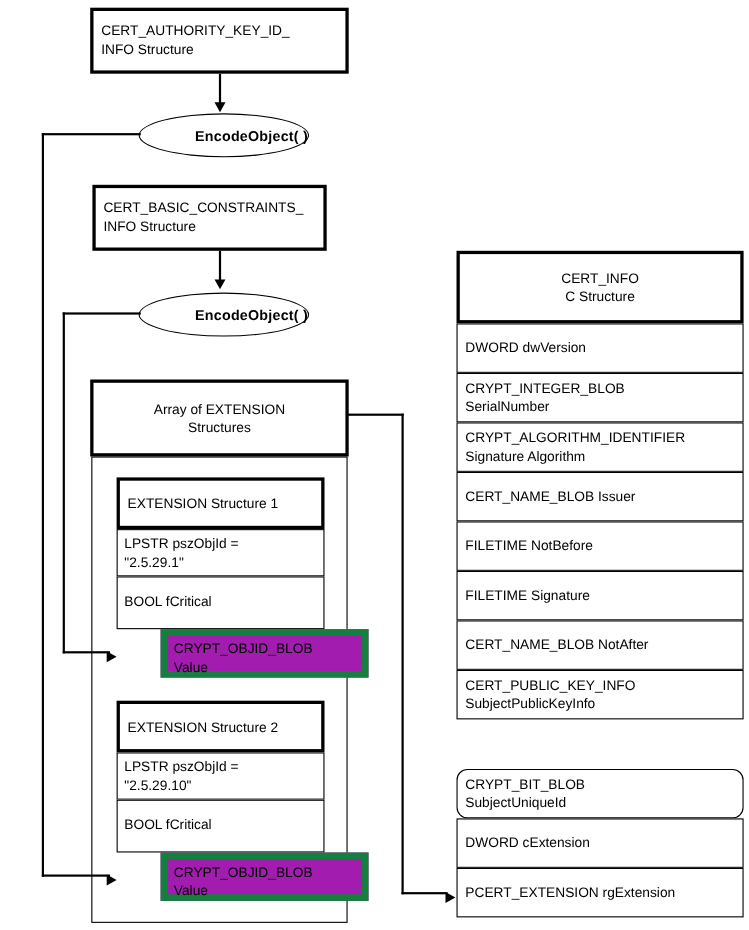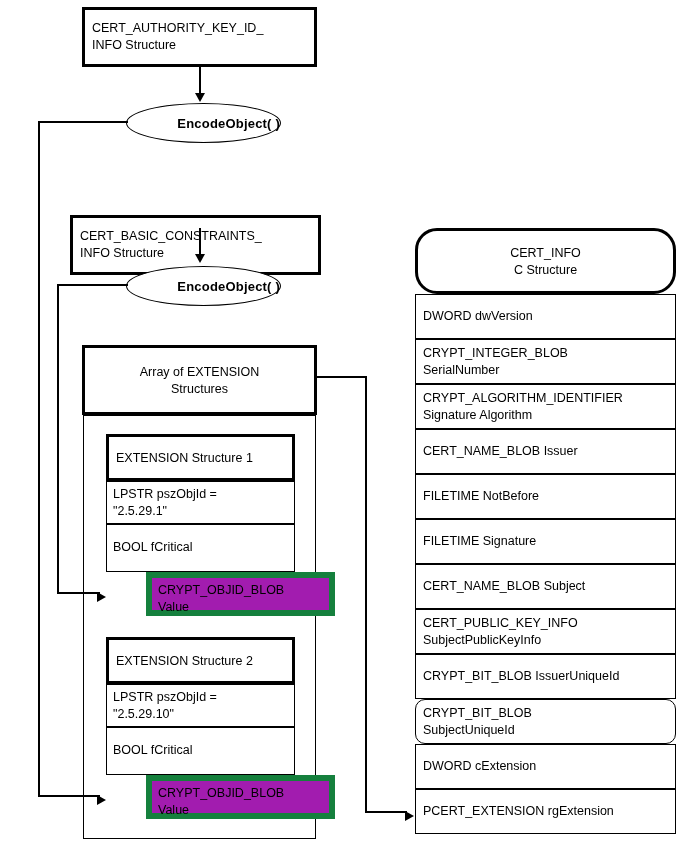--- a/index.html
+++ b/index.html
@@ -105,21 +105,21 @@
 INFO Structure</div>
   </div>
 
   <div class="line-v" style="left:199px; top:67px; height:28px;"></div>
   <div class="arrow-down" style="left:195px; top:93px;"></div>
 
   <div class="ellipse" style="left:126px; top:103px; width:153px; height:38px;">
     <span>EncodeObject( )</span>
   </div>
 
-  <div class="abs box-thick" style="left:70px; top:168px; width:251px; height:60px;margin-top:47px;">
+  <div class="abs box-thick" style="left:84px; top:168px; width:213px; height:60px;">
     <div class="txt txt-left" style="left:7px; top:10px; width:222px;">CERT_BASIC_CONSTRAINTS_
 INFO Structure</div>
   </div>
 
   <div class="line-v" style="left:199px; top:228px; height:28px;"></div>
   <div class="arrow-down" style="left:195px; top:254px;"></div>
 
   <div class="ellipse" style="left:126px; top:266px; width:153px; height:38px;">
     <span>EncodeObject( )</span>
   </div>
@@ -169,21 +169,21 @@
   <div class="line-h" style="left:57px; top:284px; width:71px;"></div>
   <div class="line-v" style="left:57px; top:284px; height:310px;"></div>
   <div class="line-h" style="left:57px; top:592px; width:43px;"></div>
   <div class="arrow-right" style="left:97px; top:592px;"></div>
 
   <div class="line-h" style="left:315px; top:376px; width:52px;"></div>
   <div class="line-v" style="left:365px; top:376px; height:437px;"></div>
   <div class="line-h" style="left:365px; top:811px; width:42px;"></div>
   <div class="arrow-right" style="left:405px; top:811px;"></div>
 
-  <div class="abs box-thick" style="left:415px; top:228px; width:261px; height:66px;border-radius:22px;">
+  <div class="abs box-thick" style="left:415px; top:228px; width:261px; height:66px;">
     <div class="txt txt-center" style="left:5px; top:14px; width:245px;">CERT_INFO
 C Structure</div>
   </div>
 
   <div class="abs box-thin" style="left:415px; top:294px; width:261px; height:45px;">
     <div class="txt txt-left" style="left:7px; top:13px; width:250px;">DWORD dwVersion</div>
   </div>
 
   <div class="abs box-thin" style="left:415px; top:339px; width:261px; height:45px;">
     <div class="txt txt-left" style="left:7px; top:5px; width:250px;">CRYPT_INTEGER_BLOB
@@ -201,31 +201,28 @@
 
   <div class="abs box-thin" style="left:415px; top:474px; width:261px; height:45px;">
     <div class="txt txt-left" style="left:7px; top:13px; width:250px;">FILETIME NotBefore</div>
   </div>
 
   <div class="abs box-thin" style="left:415px; top:519px; width:261px; height:45px;">
     <div class="txt txt-left" style="left:7px; top:13px; width:250px;">FILETIME Signature</div>
   </div>
 
   <div class="abs box-thin" style="left:415px; top:564px; width:261px; height:45px;">
-    <div class="txt txt-left" style="left:7px; top:13px; width:250px;">CERT_NAME_BLOB Subject</div>
+    <div class="txt txt-left" style="left:7px; top:13px; width:250px;">CERT_NAME_BLOB NotAfter</div>
   </div>
 
   <div class="abs box-thin" style="left:415px; top:609px; width:261px; height:45px;">
     <div class="txt txt-left" style="left:7px; top:5px; width:250px;">CERT_PUBLIC_KEY_INFO
 SubjectPublicKeyInfo</div>
   </div>
 
-  <div class="abs box-thin" style="left:415px; top:654px; width:261px; height:45px;">
-    <div class="txt txt-left" style="left:7px; top:13px; width:252px;">CRYPT_BIT_BLOB IssuerUniqueId</div>
-  </div>
 
   <div class="abs box-thin" style="left:415px; top:699px; width:261px; height:45px;border-radius:10px;">
     <div class="txt txt-left" style="left:7px; top:5px; width:250px;">CRYPT_BIT_BLOB
 SubjectUniqueId</div>
   </div>
 
   <div class="abs box-thin" style="left:415px; top:744px; width:261px; height:45px;">
     <div class="txt txt-left" style="left:7px; top:13px; width:250px;">DWORD cExtension</div>
   </div>
 

